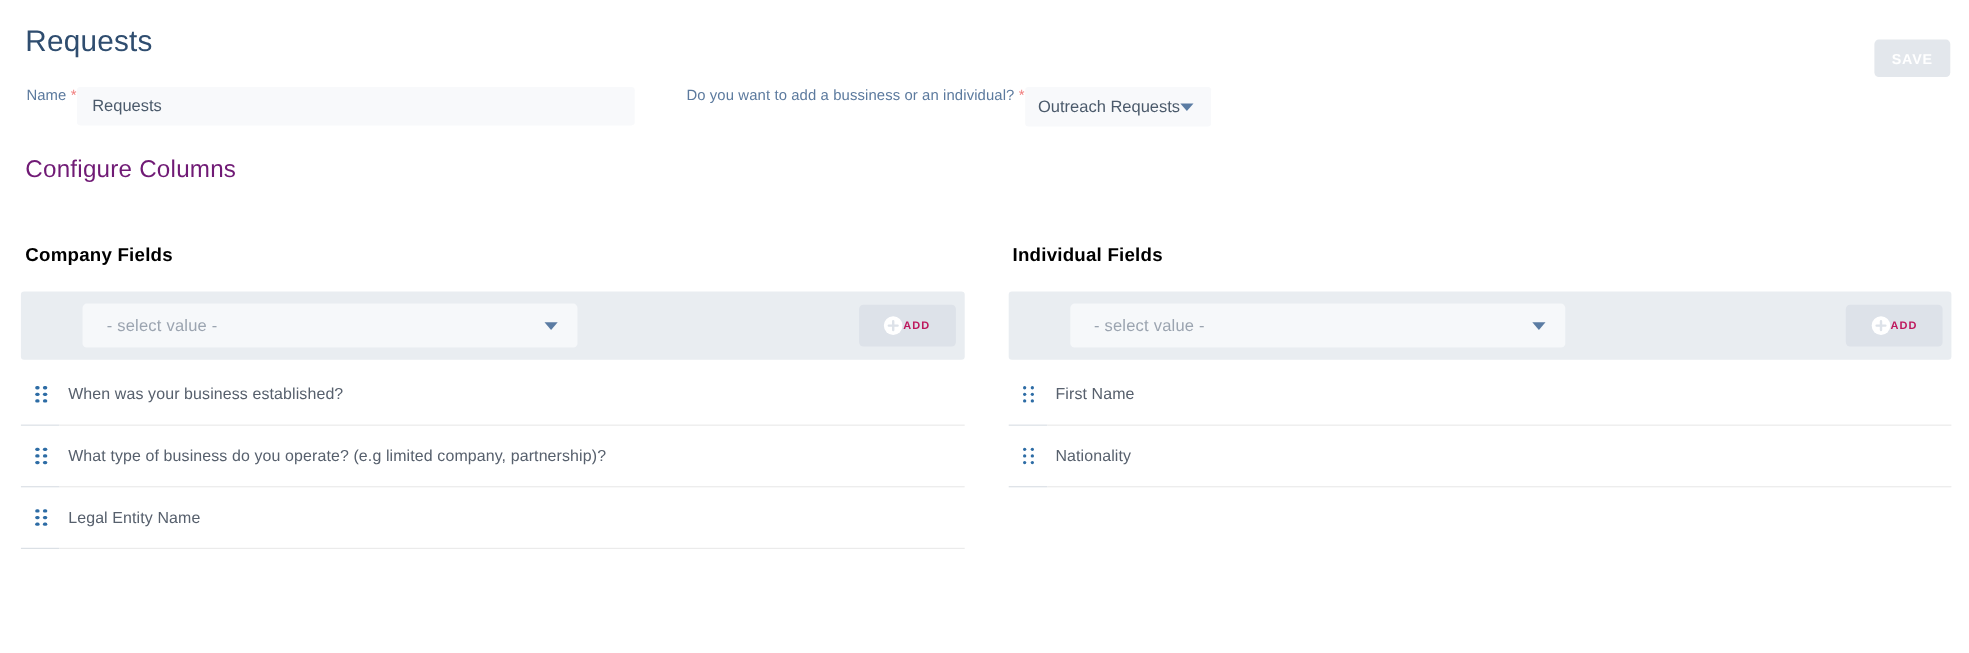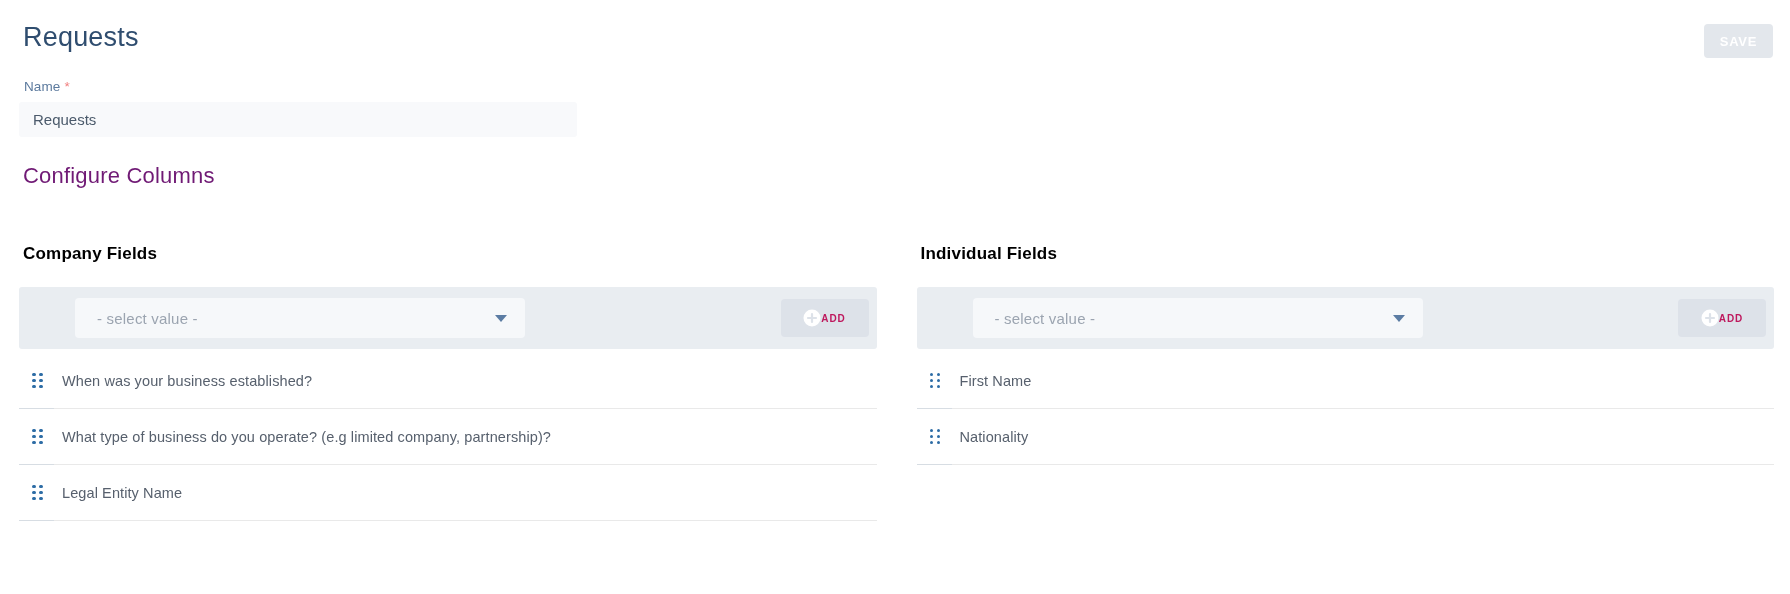--- a/index.html
+++ b/index.html
@@ -11,31 +11,31 @@
     color: #57606d;
   }
   .page { padding: 22px 16px 0 19px; position: relative; width: 100%; height: 100%; }
 
   
   .page-title {
     font-size: 27px; font-weight: 500; color: #2f4d6f;
     letter-spacing: 0.2px; padding-left: 4px;
   }
   .save-btn {
-    position: absolute; top: 24px; right: 17px;
+    position: absolute; top: 36px; right: 17px;
     width: 69px; height: 34px; border: none; border-radius: 4px;
     background: #e3e7ec; color: #ffffff;
     font-family: "Liberation Sans", sans-serif;
     font-size: 13px; font-weight: 700; letter-spacing: 0.8px;
     cursor: pointer;
   }
 
   
   .form-row { display: flex; margin-top: 26px; }
-  .form-field { display: flex; flex-direction: column; }
+  .form-field { display: flex; flex-direction: row; }
   .form-field.name { width: 558px; margin-right: 42px; }
   .form-field.type { width: 554px; }
   .field-label {
     font-size: 13.5px; color: #5c7a9e; font-weight: 500;
     margin: 0 0 8px 5px; letter-spacing: 0.1px;
   }
   .req { color: #f07e7e; margin-left: 4px; }
   .text-input {
     height: 35px; border: none; border-radius: 3px;
     background: #f8f9fb; color: #4b5a6b; font-size: 15px;
@@ -113,20 +113,29 @@
   <button class="save-btn">SAVE</button>
 
   <div class="form-row">
     <div class="form-field name">
       <label class="field-label">
         <span>Name</span><span class="req">*</span>
       </label>
       <input class="text-input" type="text" value="Requests" style="">
     </div>
 
+    <div class="form-field type">
+      <label class="field-label">
+        <span>Do you want to add a bussiness or an individual?</span><span class="req">*</span>
+      </label>
+      <div class="dropdown">
+        <span class="dropdown-value">Outreach Requests</span>
+        <span class="caret"></span>
+      </div>
+    </div>
   </div>
 
   <h2 class="section-title">Configure Columns</h2>
 
   <div class="columns">
 
     <div class="fields-column">
       <div class="column-title">Company Fields</div>
       <div class="select-bar">
         <div class="value-select">

